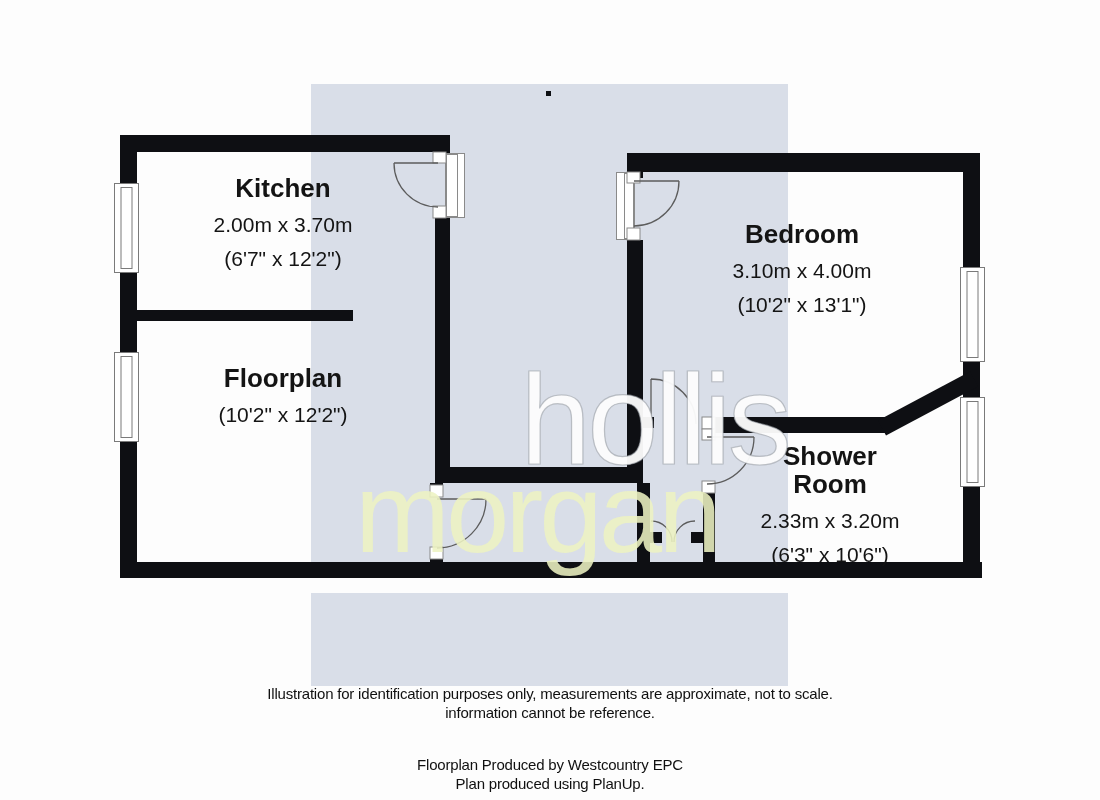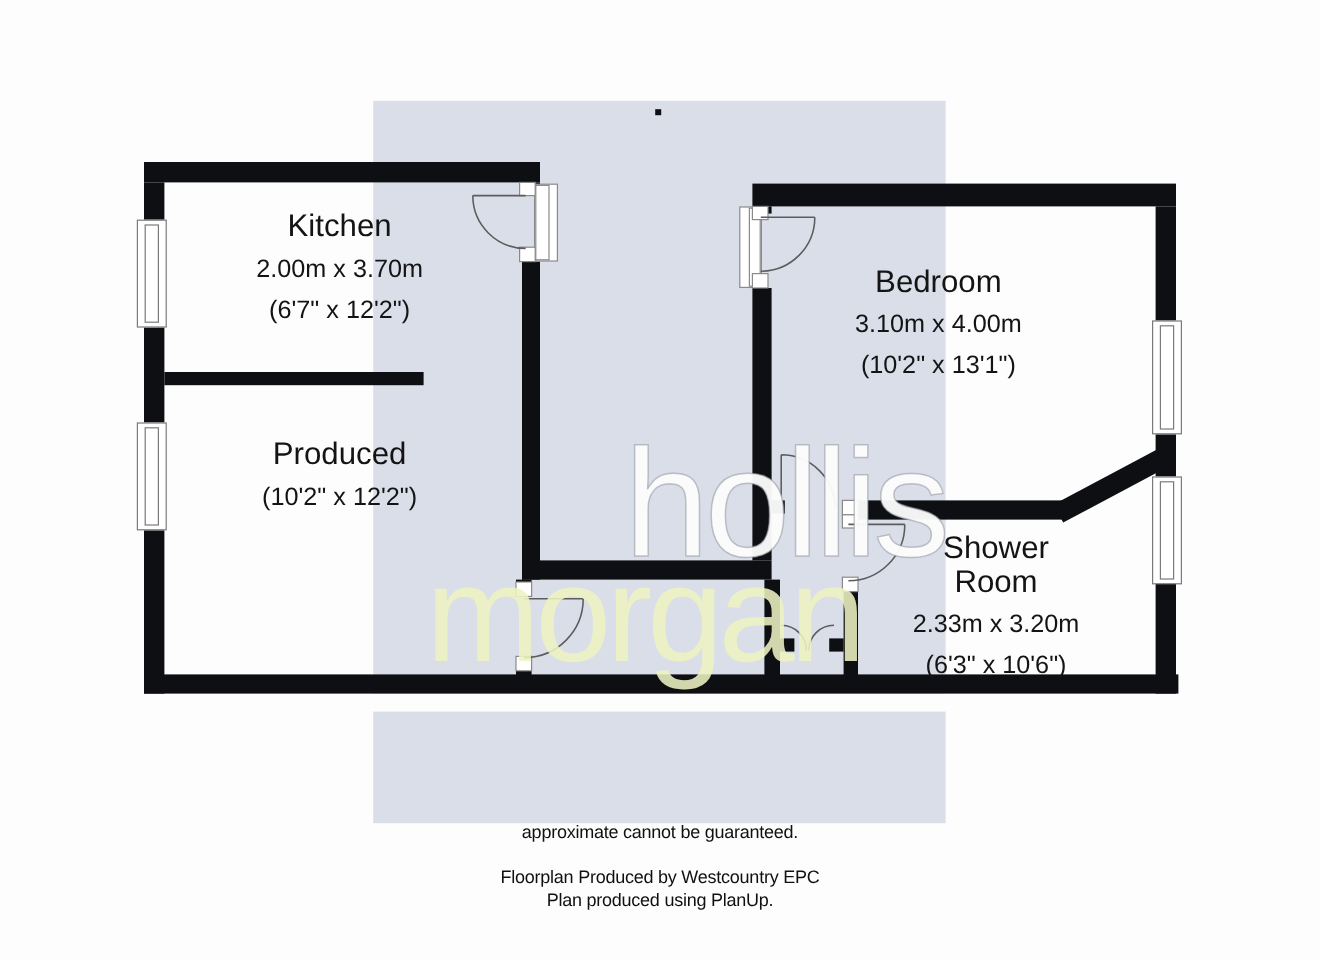--- a/index.html
+++ b/index.html
@@ -5,41 +5,41 @@
   html,body{margin:0;padding:0;background:#ffffff;}
   .canvas{
     position:relative;width:1100px;height:800px;
     background:#fdfdfd;overflow:hidden;
     font-family:"Liberation Sans",sans-serif;
   }
   .band{position:absolute;left:311px;top:84px;width:477px;height:602px;background:#d9dee8;}
   .strip{position:absolute;left:300px;top:578px;width:495px;height:15px;background:#fdfdfd;}
   svg.plan{position:absolute;left:0;top:0;}
   .room-label{position:absolute;text-align:center;color:#141414;}
-  .room-name{font-weight:normal;font-size:26px;line-height:28px;white-space:normal;}
+  .room-name{font-weight:bold;font-size:26px;line-height:28px;white-space:normal;}
   .room-dim{font-size:21px;line-height:23px;white-space:nowrap;margin-top:11px;}
   .label-kitchen{left:173px;top:174px;width:220px;}
   .label-reception{left:173px;top:364px;width:220px;}
-  .label-bedroom{left:672px;top:220px;width:220px;}
+  .label-bedroom{left:692px;top:220px;width:220px;}
   .label-shower{left:720px;top:442px;width:220px;}
   .label-shower .room-name{width:140px;margin:0 auto;}
   .wm{position:absolute;line-height:1;white-space:nowrap;pointer-events:none;}
   .wm-hollis{
     left:520px;top:356px;font-size:128px;letter-spacing:-4px;
     color:rgba(255,255,255,0.93);
     -webkit-text-stroke:1.2px rgba(148,153,160,0.55);
     text-shadow:0 0 1px rgba(160,165,170,0.4);
   }
   .wm-morgan{
     left:355px;top:456px;font-size:114px;letter-spacing:-4px;
     color:rgba(237,242,194,0.88);
   }
   .disclaimer{position:absolute;left:0;top:684px;width:1100px;text-align:center;
     font-size:15px;line-height:19px;color:#101010;letter-spacing:-0.2px;}
-  .credits{position:absolute;left:0;top:722px;width:1100px;text-align:center;
+  .credits{position:absolute;left:0;top:755px;width:1100px;text-align:center;
     font-size:15px;line-height:19px;color:#101010;letter-spacing:-0.2px;}
 </style>
 </head>
 <body>
 
 <div class="canvas">
 
   <div class="band"></div>
   <div class="strip"></div>
 
@@ -121,38 +121,39 @@
       <path d="M651,521 A21,21 0 0 1 672,542 M695,521 A21,21 0 0 0 674,542"></path>
     </g>
   </svg>
 
   <div class="room-label label-kitchen">
     <div class="room-name">Kitchen</div>
     <div class="room-dim">2.00m x 3.70m</div>
     <div class="room-dim">(6'7" x 12'2")</div>
   </div>
   <div class="room-label label-reception">
-    <div class="room-name">Produced</div>
+    <div class="room-name">Floorplan</div>
     <div class="room-dim">(10'2" x 12'2")</div>
   </div>
   <div class="room-label label-bedroom">
     <div class="room-name">Bedroom</div>
     <div class="room-dim">3.10m x 4.00m</div>
     <div class="room-dim">(10'2" x 13'1")</div>
   </div>
   <div class="room-label label-shower">
     <div class="room-name">Shower Room</div>
     <div class="room-dim">2.33m x 3.20m</div>
     <div class="room-dim">(6'3" x 10'6")</div>
   </div>
 
   <div class="wm wm-morgan">morgan</div>
   <div class="wm wm-hollis">hollis</div>
 
   <div class="disclaimer">
-    <div>approximate cannot be guaranteed.</div>
+    <div>Illustration for identification purposes only, measurements are approximate, not to scale.</div>
+    <div>information cannot be reference.</div>
   </div>
   <div class="credits">
     <div>Floorplan Produced by Westcountry EPC</div>
     <div>Plan produced using PlanUp.</div>
   </div>
 
 </div>
 
 </body></html>

